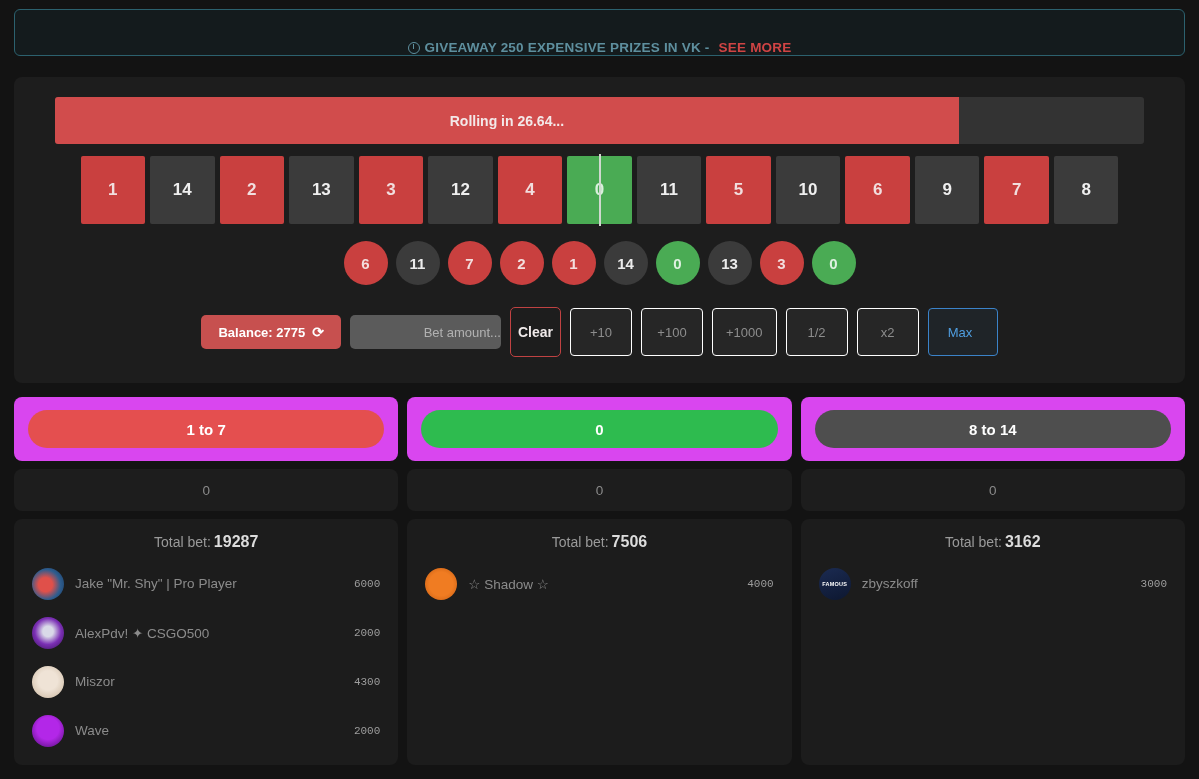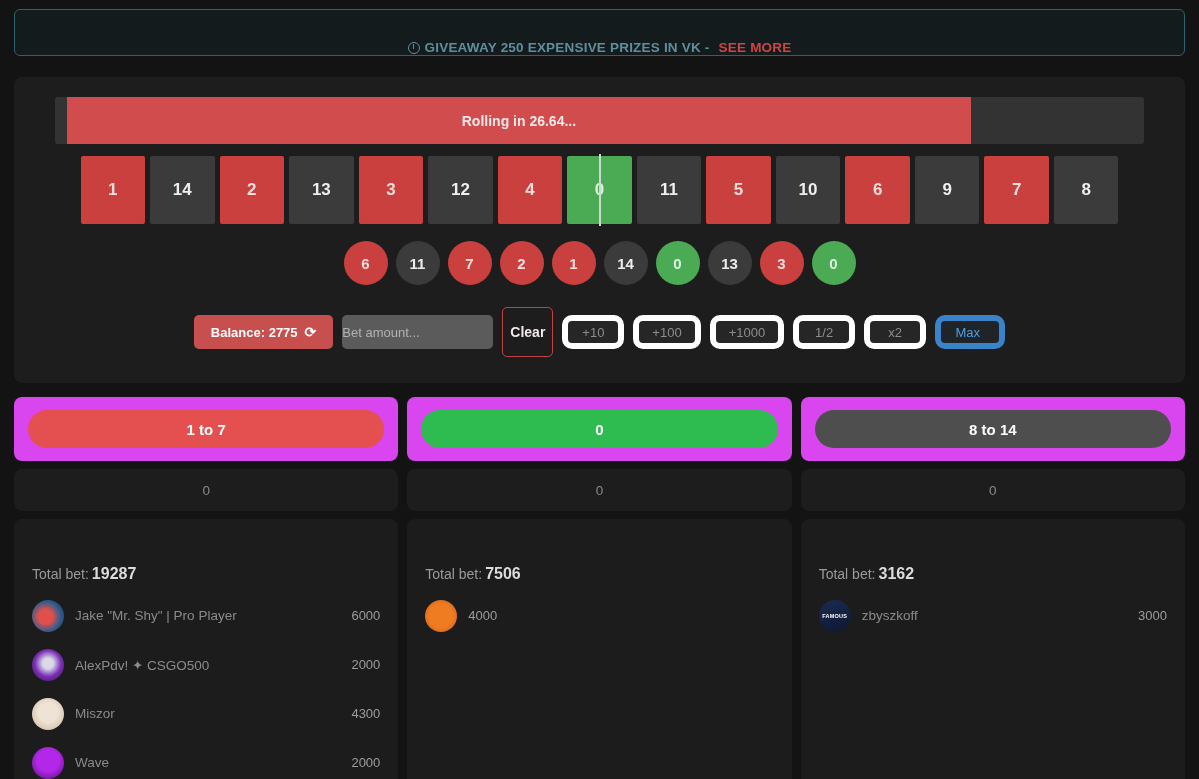--- a/index.html
+++ b/index.html
@@ -48,21 +48,21 @@
 
   .progress-track {
     height: 47px;
     background: #333333;
     border-radius: 3px;
     position: relative;
     margin: 0 15px;
     overflow: hidden;
   }
   .progress-fill {
-    position: absolute; left: 12px; top: 0; bottom: 0;
+    position: absolute; left: 0; top: 0; bottom: 0;
     width: 83.2%;
     background: #d14c4c;
     display: flex; align-items: center; justify-content: center;
   }
   .progress-label {
     color: #f3e8e8; font-size: 14px; font-weight: 700; white-space: nowrap;
   }
 
   
   .reel-wrap {
@@ -117,37 +117,37 @@
     height: 34px; padding: 8px 17px;
     font-size: 13px; font-weight: 700;
     font-family: inherit;
     display: flex; align-items: center; gap: 7px; cursor: pointer;
   }
   .refresh-icon { font-size: 14px; line-height: 1; }
 
   .bet-input {
     background: #5b5b5b; border: none; border-radius: 5px;
     height: 34px; width: 151px;
-    text-align: left; color: #d6d6d6; font-size: 13px;
+    text-align: right; color: #d6d6d6; font-size: 13px;
     font-family: inherit;
   }
   .bet-input::placeholder { color: #c0c0c0; opacity: .85; }
 
   .clear-btn {
     background: #1d1d1d; color: #f0eaea;
     border: 1.5px solid #c04242; border-radius: 5px;
     height: 50px; padding: 0 7px;
     font-size: 14px; font-weight: 700;
     font-family: inherit; cursor: pointer;
   }
 
   .chip-btn {
     background: #262626; color: #8d8d8d;
-    border: 6px solid #ffffff; border-radius: 10px;
-    height: 34px; min-width: 62px; padding: 0 13px;
+    border: 1px solid #ffffff; border-radius: 4px;
+    height: 48px; min-width: 62px; padding: 0 13px;
     font-size: 13px; font-family: inherit; cursor: pointer;
   }
   .chip-btn.max {
     border-color: #3b83c9; color: #4f9ee0; min-width: 70px;
     background: #1f2428;
     padding-left: 8px;
   }
 
   
   .columns {
@@ -176,23 +176,22 @@
     display: flex; align-items: center; justify-content: center;
     font-size: 13.5px; color: #8a8a8a;
   }
 
   .players-card {
     background: #1c1c1c; border-radius: 8px;
     padding: 14px 18px 10px 18px;
     flex: 1 1 auto;
   }
   .total-bet {
-    font-size: 14px; color: #9a9a9a;
+    text-align: center; font-size: 14px; color: #9a9a9a;
     margin-bottom: 8px;
-    margin-top: 32px;
   }
   .total-bet b { color: #dcdcdc; font-size: 16px; margin-left: 3px; }
 
   .player-row {
     display: flex; align-items: center;
     height: 49px; gap: 11px;
   }
   .avatar {
     width: 32px; height: 32px; border-radius: 50%;
     flex: 0 0 auto; position: relative; overflow: hidden;
@@ -203,21 +202,21 @@
   .av-alex    { background: radial-gradient(circle at 50% 45%, #d9d9e8 0 22%, #7b2fb5 55%, #32104f 100%); }
   .av-miszor  { background: radial-gradient(circle at 50% 45%, #efe3d6 0 40%, #c8b49c 100%); }
   .av-wave    { background: radial-gradient(circle at 50% 42%, #b327e8 0 45%, #4d0e72 100%); }
   .av-shadow  { background: radial-gradient(circle at 50% 50%, #f07c22 0 52%, #c35a10 100%); }
   .av-famous  { background: linear-gradient(160deg, #1b2b52 0%, #0d1730 100%); }
 
   .player-name {
     flex: 1 1 auto; font-size: 13.5px; color: #8b8b8b;
     white-space: nowrap; overflow: hidden; text-overflow: ellipsis;
   }
-  .player-amt { font-size: 13px; color: #9d9d9d; flex: 0 0 auto; }
+  .player-amt { font-size: 11px; color: #9d9d9d; flex: 0 0 auto; font-family: Liberation Mono, monospace; }
 </style>
 </head>
 <body>
 
 <div class="banner">
   <span class="banner-text">
     <span class="clock-icon"></span>
     <span>GIVEAWAY 250 EXPENSIVE PRIZES IN VK -</span>
     <a href="#" class="banner-link">SEE MORE</a>
   </span>
@@ -310,20 +309,21 @@
         </div>
       </div>
     </div>
     <div class="column">
       <div class="bet-card"><button class="bet-main green">0</button></div>
       <div class="bet-value">0</div>
       <div class="players-card">
         <div class="total-bet"><span>Total bet:</span><b>7506</b></div>
         <div class="player-row">
           <div class="avatar av-shadow"></div>
+          <div class="player-name">☆ Shadow ☆</div>
           <div class="player-amt">4000</div>
         </div>
       </div>
     </div>
     <div class="column">
       <div class="bet-card"><button class="bet-main gray">8 to 14</button></div>
       <div class="bet-value">0</div>
       <div class="players-card">
         <div class="total-bet"><span>Total bet:</span><b>3162</b></div>
         <div class="player-row">

